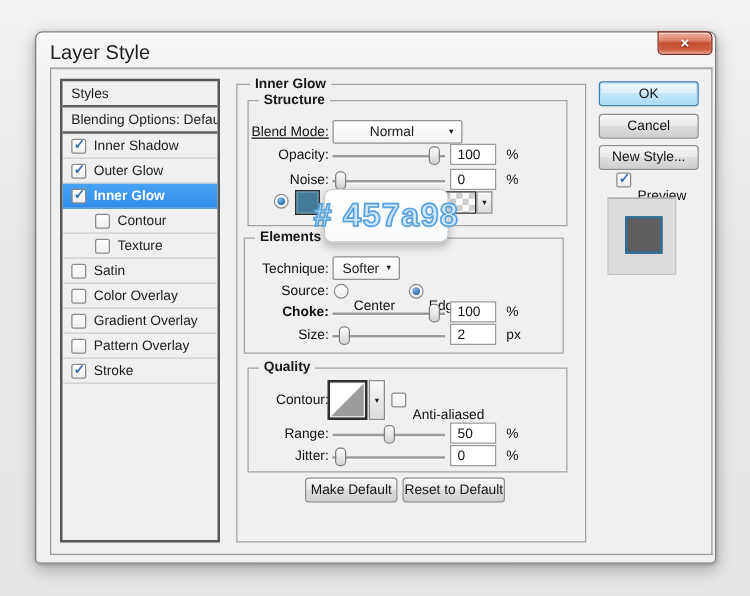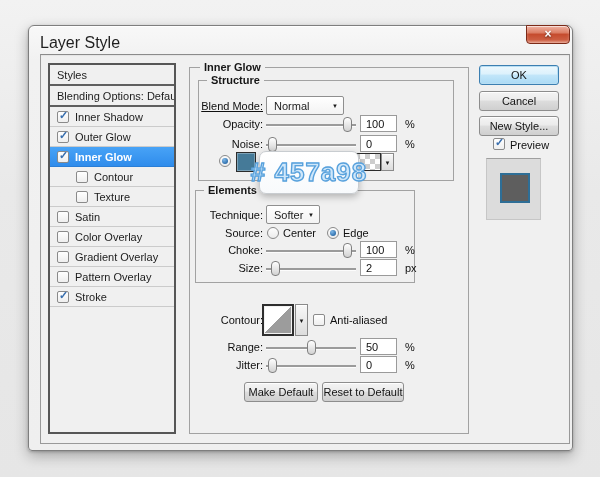--- a/index.html
+++ b/index.html
@@ -76,21 +76,21 @@
   .slider .thumb {
     position:absolute; top:0; width:9px; height:15px;
     border:1px solid #808080; border-radius:4px;
     background:linear-gradient(180deg,#fefefe 0%,#d2d2d2 100%);
     box-shadow:inset 0 1px 0 #fff;
   }
   .radio { position:absolute; width:12px; height:12px; border:1px solid #898989; border-radius:50%;
     background:linear-gradient(180deg,#fdfdfd,#ececec); }
   .radio.sel::after { content:""; position:absolute; left:2px; top:2px; width:6px; height:6px;
     border-radius:50%; background:radial-gradient(circle at 35% 30%,#7fb8e8,#2b6ca9 75%); }
-  .rlabel { position:absolute; color:#101010; white-space:nowrap; }
+  .rlabel { position:absolute; color:#101010; white-space:nowrap;margin-top:12px; }
   .btn {
     position:absolute; height:20px; border:1px solid #8d8d8d; border-radius:3px;
     background:linear-gradient(180deg,#f4f4f4 0%,#ebebeb 45%,#dddddd 50%,#cfcfcf 100%);
     text-align:center; line-height:18px; color:#141414; font-size:11px;
     box-shadow:inset 0 1px 0 rgba(255,255,255,.85); cursor:default; white-space:nowrap;
   }
   .btn.ok {
     border-color:#3c7fb1;
     background:linear-gradient(180deg,#edf8fd 0%,#dcf1fc 45%,#c2e6f9 50%,#abdaf5 100%);
     box-shadow:inset 0 0 0 1px #b8def3, inset 0 1px 0 rgba(255,255,255,.95);
@@ -194,21 +194,21 @@
   </div>
 
   <div class="group" style="left:160px; top:41px; width:280px; height:367px;">
     <span class="legend" style="left:10px;">Inner Glow</span>
   </div>
 
   <div class="group" style="left:169px; top:54px; width:256px; height:101px;">
     <span class="legend">Structure</span>
   </div>
   <div class="flabel" style="top:74px;text-decoration:underline;">Blend Mode:</div>
-  <div class="combo" style="left:237px; top:70px; width:78px;">
+  <div class="combo" style="left:237px; top:70px; width:104px;text-align:center;">
     <span>Normal</span>
   </div>
 
   <div class="flabel" style="top:92px;">Opacity:</div>
   <div class="slider" style="top:91px;">
     <div class="track"></div>
     <div class="thumb" style="left: calc(95% - 8.55px);"></div>
   </div>
   <input class="tbox" style="left: 331px; top: 89px;" value="100">
   <div class="unit" style="left:376px; top:92px;">%</div>
@@ -223,50 +223,53 @@
 
   <div class="radio sel" style="left:190px; top:129px;"></div>
   <div class="swatch" id="glow-swatch" style="background: rgb(69, 122, 152);"></div>
   <div class="gradbox"></div>
   <div class="mini-arrow" style="left:352px; top:127px; width:13px; height:18px; line-height:16px;"></div>
 
   <div class="tooltip">
     <span class="hex"># 457a98</span>
   </div>
 
-  <div class="group" style="left:166px; top:164px; width:220px; height:93px;">
+  <div class="group" style="left:166px; top:164px; width:256px; height:93px;">
     <span class="legend">Elements</span>
   </div>
   <div class="flabel" style="top:183px;">Technique:</div>
   <div class="combo" style="left:237px; top:179px; width:54px;">
     <span>Softer</span>
   </div>
 
   <div class="flabel" style="top:201px;">Source:</div>
   <div class="radio" style="left:238px; top:201px;"></div>
   <div class="rlabel" style="left:254px; top:201px;">Center</div>
   <div class="radio sel" style="left:298px; top:201px;"></div>
   <div class="rlabel" style="left:314px; top:201px;">Edge</div>
 
-  <div class="flabel" style="top:218px;">Choke:</div>
+  <div class="flabel" style="top:218px;font-weight:bold;">Choke:</div>
   <div class="slider" style="top:217px;">
     <div class="track"></div>
     <div class="thumb" style="left: calc(95% - 8.55px);"></div>
   </div>
   <input class="tbox" style="left: 331px; top: 215px;" value="100">
   <div class="unit" style="left:376px; top:218px;">%</div>
 
   <div class="flabel" style="top:236px;">Size:</div>
   <div class="slider" style="top:235px;">
     <div class="track"></div>
     <div class="thumb" style="left: calc(6% - 0.54px);"></div>
   </div>
   <input class="tbox" style="left: 331px; top: 233px;" value="2">
   <div class="unit" style="left:376px; top:236px;">px</div>
 
+  <div class="group" style="left:169px; top:268px; width:256px; height:84px;">
+    <span class="legend">Quality</span>
+  </div>
   <div class="flabel" style="top:288px;">Contour:</div>
   <div class="contour"></div>
   <div class="mini-arrow" style="left:266px; top:278px; width:13px; height:32px; line-height:30px;"></div>
   <div class="cb" style="position:absolute; left:284px; top:288px;"></div>
   <div class="rlabel" style="left:301px; top:288px;">Anti-aliased</div>
 
   <div class="flabel" style="top:315px;">Range:</div>
   <div class="slider" style="top:314px;">
     <div class="track"></div>
     <div class="thumb" style="left: calc(50% - 4.5px);"></div>

